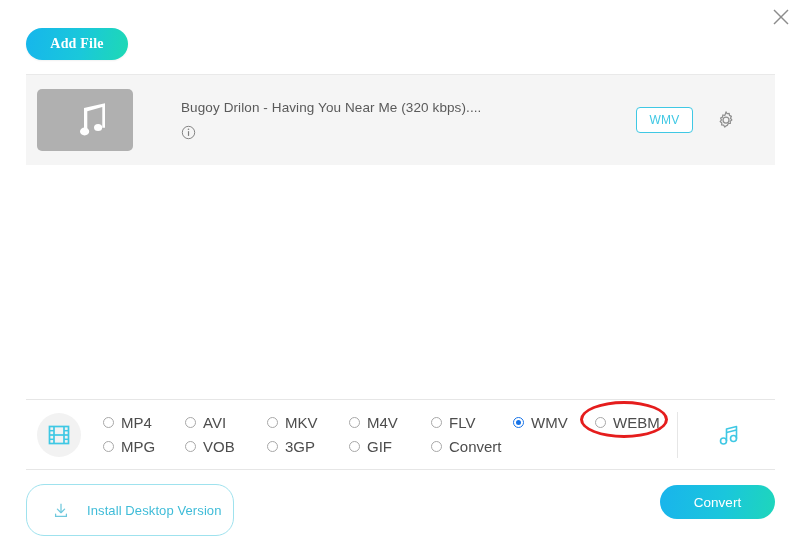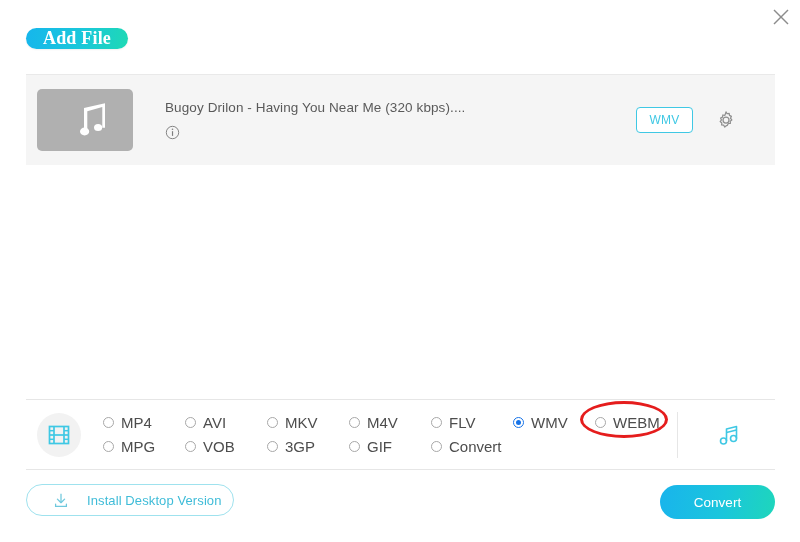--- a/index.html
+++ b/index.html
@@ -34,26 +34,26 @@
   .addfile-wrap {
     position: absolute;
     left: 26px;
     top: 28px;
   }
   .addfile-btn {
     display: inline-flex;
     align-items: center;
     justify-content: center;
     width: 102px;
-    height: 21px;
+    height: 32px;
     border: none;
     border-radius: 16px;
     background: linear-gradient(100deg, #16b6ec 0%, #1ac8da 55%, #1ed9b4 100%);
     color: #ffffff;
-    font-size: 18px;
+    font-size: 14px;
     font-family: "Liberation Serif", serif;
     font-weight: bold;
     letter-spacing: .2px;
     cursor: pointer;
     box-shadow: 0 1px 2px rgba(0,0,0,.06);
   }
 
   
   .file-row {
     position: absolute;
@@ -71,21 +71,21 @@
     height: 62px;
     margin-left: 11px;
     border-radius: 5px;
     background: #b0b0b0;
     display: flex;
     align-items: center;
     justify-content: center;
     flex: 0 0 auto;
   }
   .file-meta {
-    margin-left: 32px;
+    margin-left: 48px;
     flex: 1 1 auto;
     min-width: 0;
   }
   .file-name {
     font-size: 13.5px;
     color: #5a5a5a;
     white-space: nowrap;
     overflow: hidden;
     letter-spacing: .1px;
   }
@@ -211,21 +211,21 @@
     border-radius: 50%;
     pointer-events: none;
   }
 
   
   .install-btn {
     position: absolute;
     left: 26px;
     top: 484px;
     width: 208px;
-    height: 32px;
+    height: 52px;
     border: 1px solid #9fe2ee;
     border-radius: 18px;
     background: #ffffff;
     display: flex;
     align-items: center;
     cursor: pointer;
     box-sizing: border-box;
   }
   .install-icon {
     margin-left: 24px;

